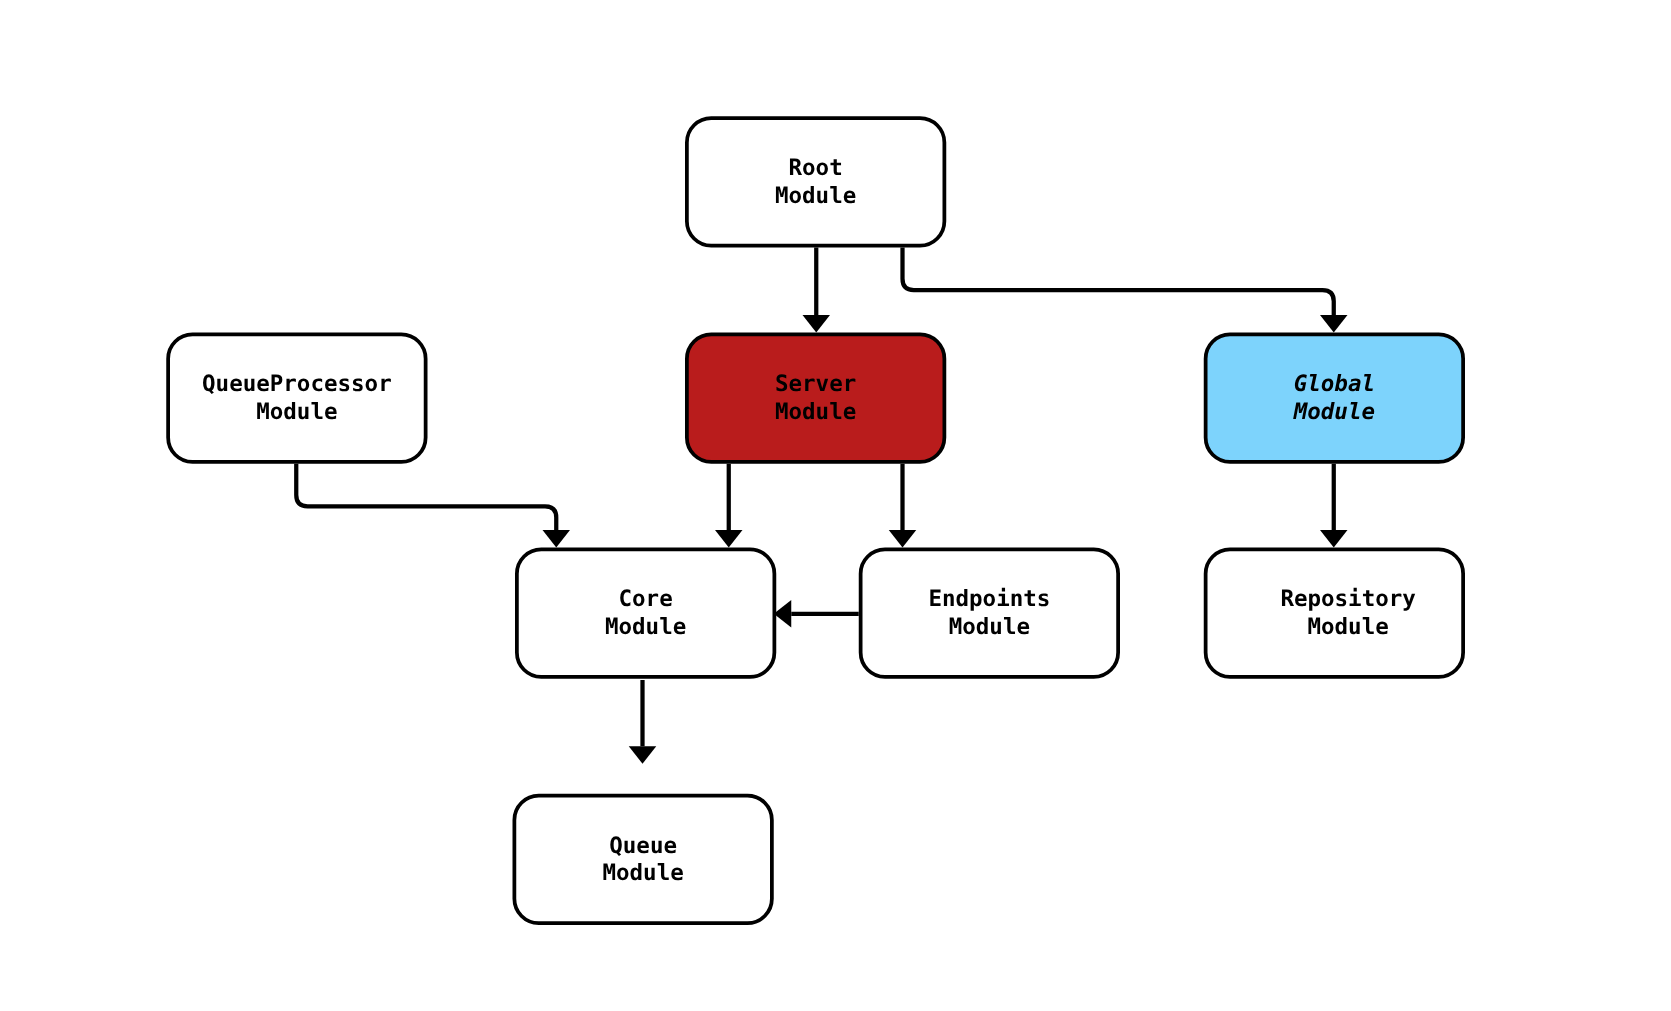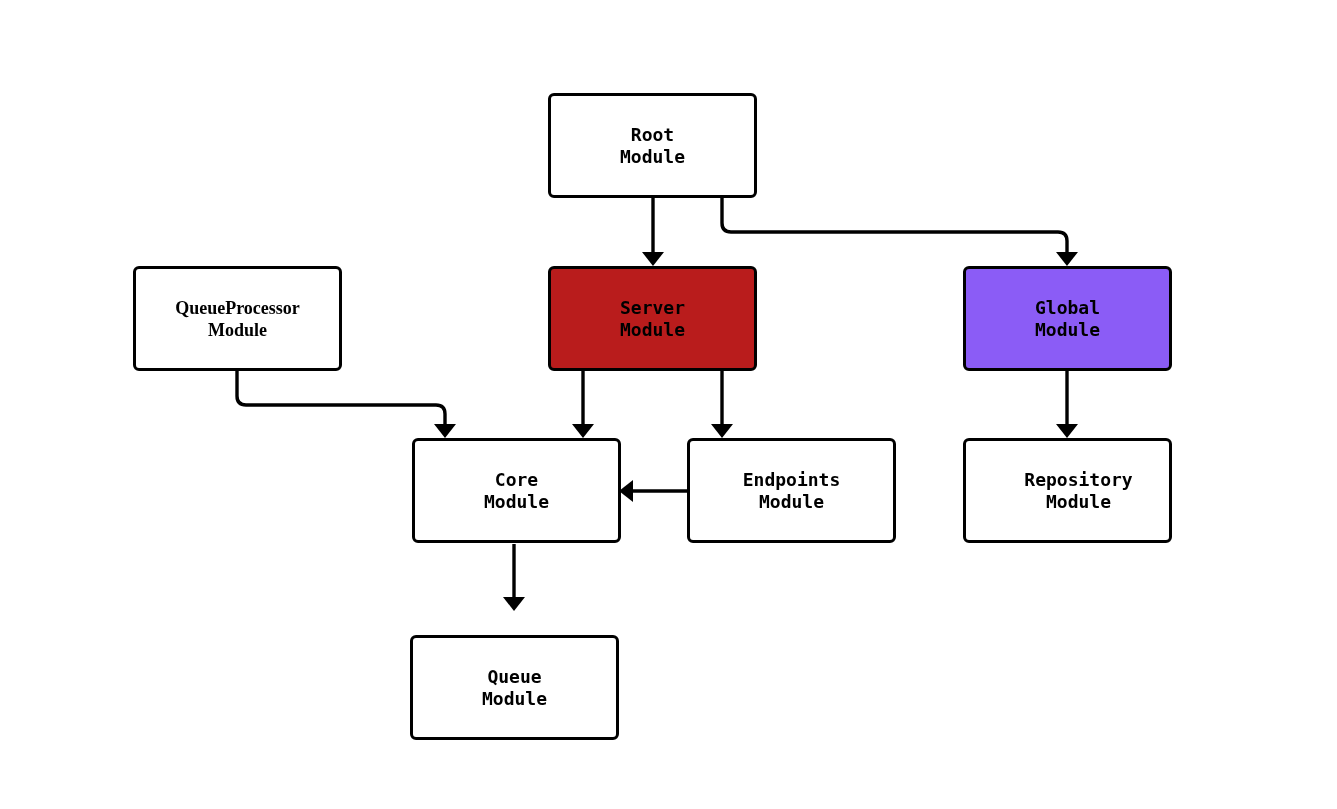--- a/index.html
+++ b/index.html
@@ -14,21 +14,21 @@
   svg.edge-layer {
     position: absolute;
     left: 0; top: 0;
     width: 1337px; height: 809px;
   }
   .node {
     position: absolute;
     box-sizing: border-box;
     background: #ffffff;
     border: 3.5px solid #000000;
-    border-radius: 6px;
+    border-radius: 21px;
     display: flex;
     align-items: center;
     justify-content: center;
     text-align: center;
     font-weight: bold;
     font-size: 18px;
     line-height: 22px;
     color: #000000;
     white-space: pre-line;
   }
@@ -67,25 +67,25 @@
         <polygon points="1067,438 1056,424 1078,424" fill="#000000"></polygon>
       </g>
       <g>
         <path d="M 514 544 L 514 597" fill="none" stroke="#000000" stroke-width="3.4"></path>
         <polygon points="514,611 503,597 525,597" fill="#000000"></polygon>
       </g>
     </svg>
   <div id="node-layer">
       <div class="node" style="left: 548px; top: 93px; width: 209px; height: 105px; background: rgb(255, 255, 255);"><div>Root
 Module</div></div>
-      <div class="node" style="left: 133px; top: 266px; width: 209px; height: 105px; background: rgb(255, 255, 255); font-family: Liberation Serif, serif;"><div>QueueProcessor
+      <div class="node" style="left: 133px; top: 266px; width: 209px; height: 105px; background: rgb(255, 255, 255);"><div>QueueProcessor
 Module</div></div>
       <div class="node" style="left: 548px; top: 266px; width: 209px; height: 105px; background: #b91c1c;"><div>Server
 Module</div></div>
-      <div class="node" style="left: 963px; top: 266px; width: 209px; height: 105px; background: #8b5cf6;"><div>Global
+      <div class="node" style="left: 963px; top: 266px; width: 209px; height: 105px; background: #7dd3fc; font-style: italic;"><div>Global
 Module</div></div>
       <div class="node" style="left: 412px; top: 438px; width: 209px; height: 105px; background: rgb(255, 255, 255);"><div>Core
 Module</div></div>
       <div class="node" style="left: 687px; top: 438px; width: 209px; height: 105px; background: rgb(255, 255, 255);"><div>Endpoints
 Module</div></div>
       <div class="node" style="left: 963px; top: 438px; width: 209px; height: 105px; background: rgb(255, 255, 255); padding-left: 22px;"><div>Repository
 Module</div></div>
       <div class="node" style="left: 410px; top: 611px; width: 209px; height: 105px; background: rgb(255, 255, 255); margin-top: 24px;"><div>Queue
 Module</div></div>
     </div>

